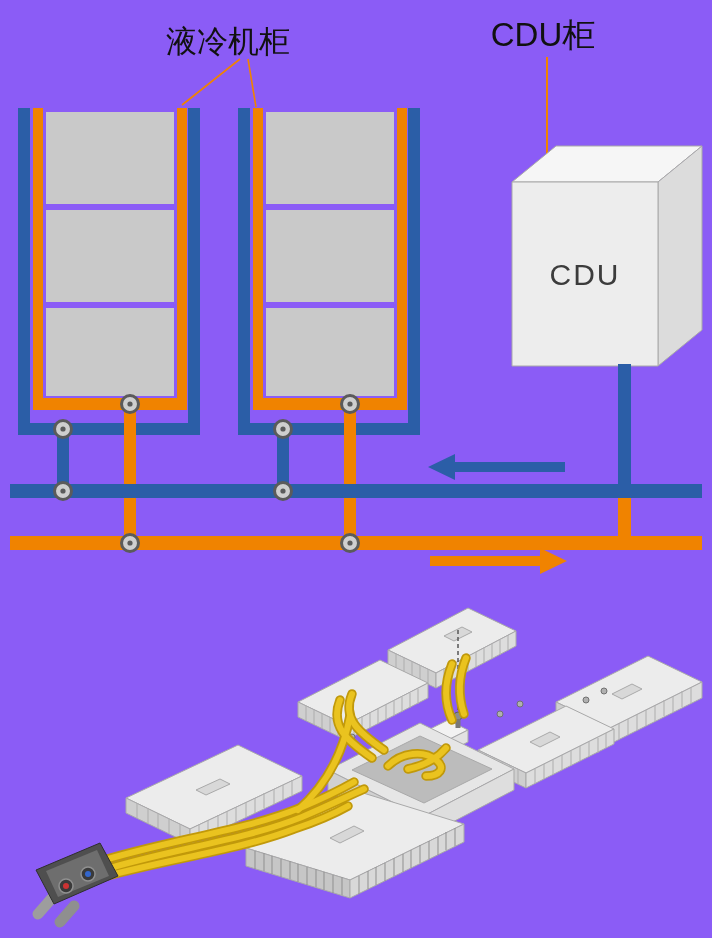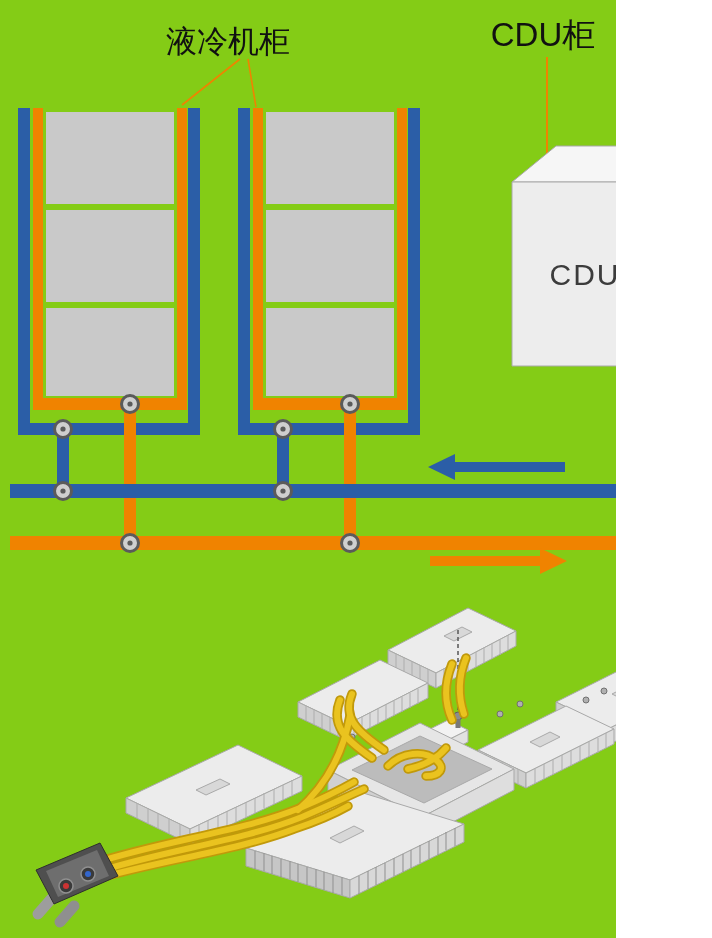--- a/index.html
+++ b/index.html
@@ -1,16 +1,16 @@
 <!DOCTYPE html>
 <html style="--pipe_blue: #2b5ea7; --pipe_orange: #f08300; --panel_gray: #c9c9c9; --hose_yellow: #eac31f; --hose_yellow_dark: #c1990a; --label_text: #111111; --cdu_text: #3c3c3c;"><head>
 <meta charset="utf-8">
 <style>
   html,body{margin:0;padding:0;background:#ffffff;}
-  #stage{position:relative;width:616px;height:938px;background:#84cc16;overflow:hidden;
+  #stage{position:relative;width:712px;height:938px;background:#8b5cf6;overflow:hidden;
          font-family:"Liberation Sans","DejaVu Sans",sans-serif;}
   svg{position:absolute;left:0;top:0;}
   text{font-family:"Liberation Sans","DejaVu Sans",sans-serif;}
   .f-blue{fill:var(--pipe_blue);}
   .f-orange{fill:var(--pipe_orange);}
   .s-orange{stroke:var(--pipe_orange);fill:none;}
   .f-panel{fill:var(--panel_gray);}
   .lbl{font-size:31px;fill:var(--label_text);}
   .cdu-big{font-size:33px;fill:var(--label_text);}
   .cdu-txt{font-size:30px;fill:var(--cdu_text);letter-spacing:2px;}

